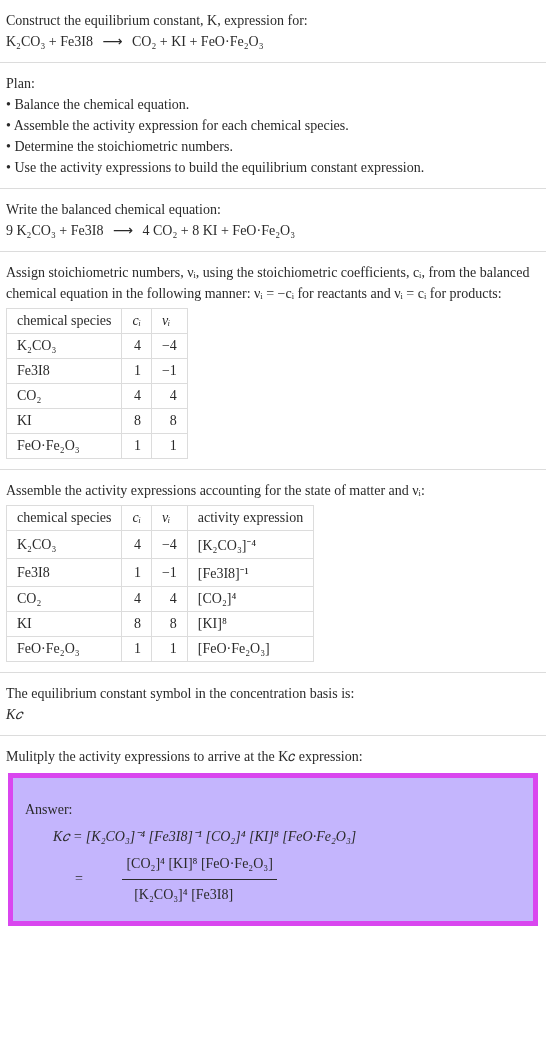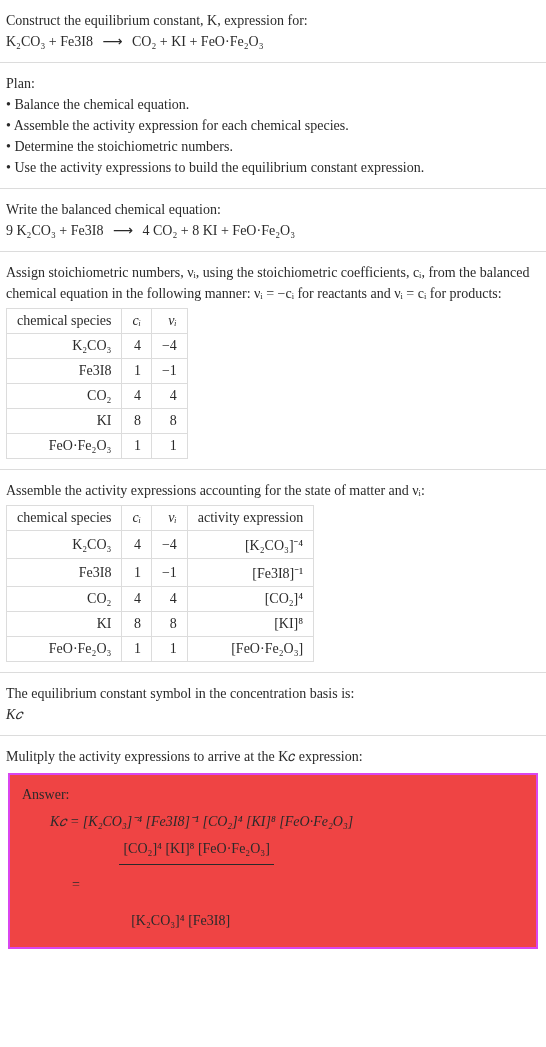--- a/index.html
+++ b/index.html
@@ -25,34 +25,34 @@
     display: inline-block;
     margin: 0 6px;
   }
   table.data {
     border-collapse: collapse;
     margin-top: 4px;
   }
   table.data th, table.data td {
     border: 1px solid #dcdcdc;
     padding: 4px 10px;
-    text-align: right;
+    text-align: left;
     font-weight: normal;
     font-family: Georgia, 'Times New Roman', serif;
     font-size: 14px;
     white-space: nowrap;
   }
   table.data td.num {
     text-align: right;
   }
   .italic { font-style: italic; }
   .answer-box {
-    border: 2px solid #d946ef;
-    background: #ef4444;
-    padding: 12px 12px 12px 12px;
+    border: 5px solid #d946ef;
+    background: #c4b5fd;
+    padding: 24px 12px 12px 12px;
     margin: 6px 2px 10px 2px;
   }
   .answer-title {
     margin-bottom: 6px;
   }
   .indent {
     margin-left: 28px;
   }
   .fraction {
     display: inline-block;
@@ -62,21 +62,20 @@
   }
   .fraction .num {
     display: block;
     border-bottom: 1px solid #2a2a2a;
     padding: 0 4px 2px 4px;
     margin-left: 32px;
   }
   .fraction .den {
     display: block;
     padding: 2px 4px 0 4px;
-    margin-top: 41px;
   }
   .eqline {
     line-height: 1.9;
   }
 </style>
 </head>
 <body>
 
 <div class="section">
   <div class="line">

